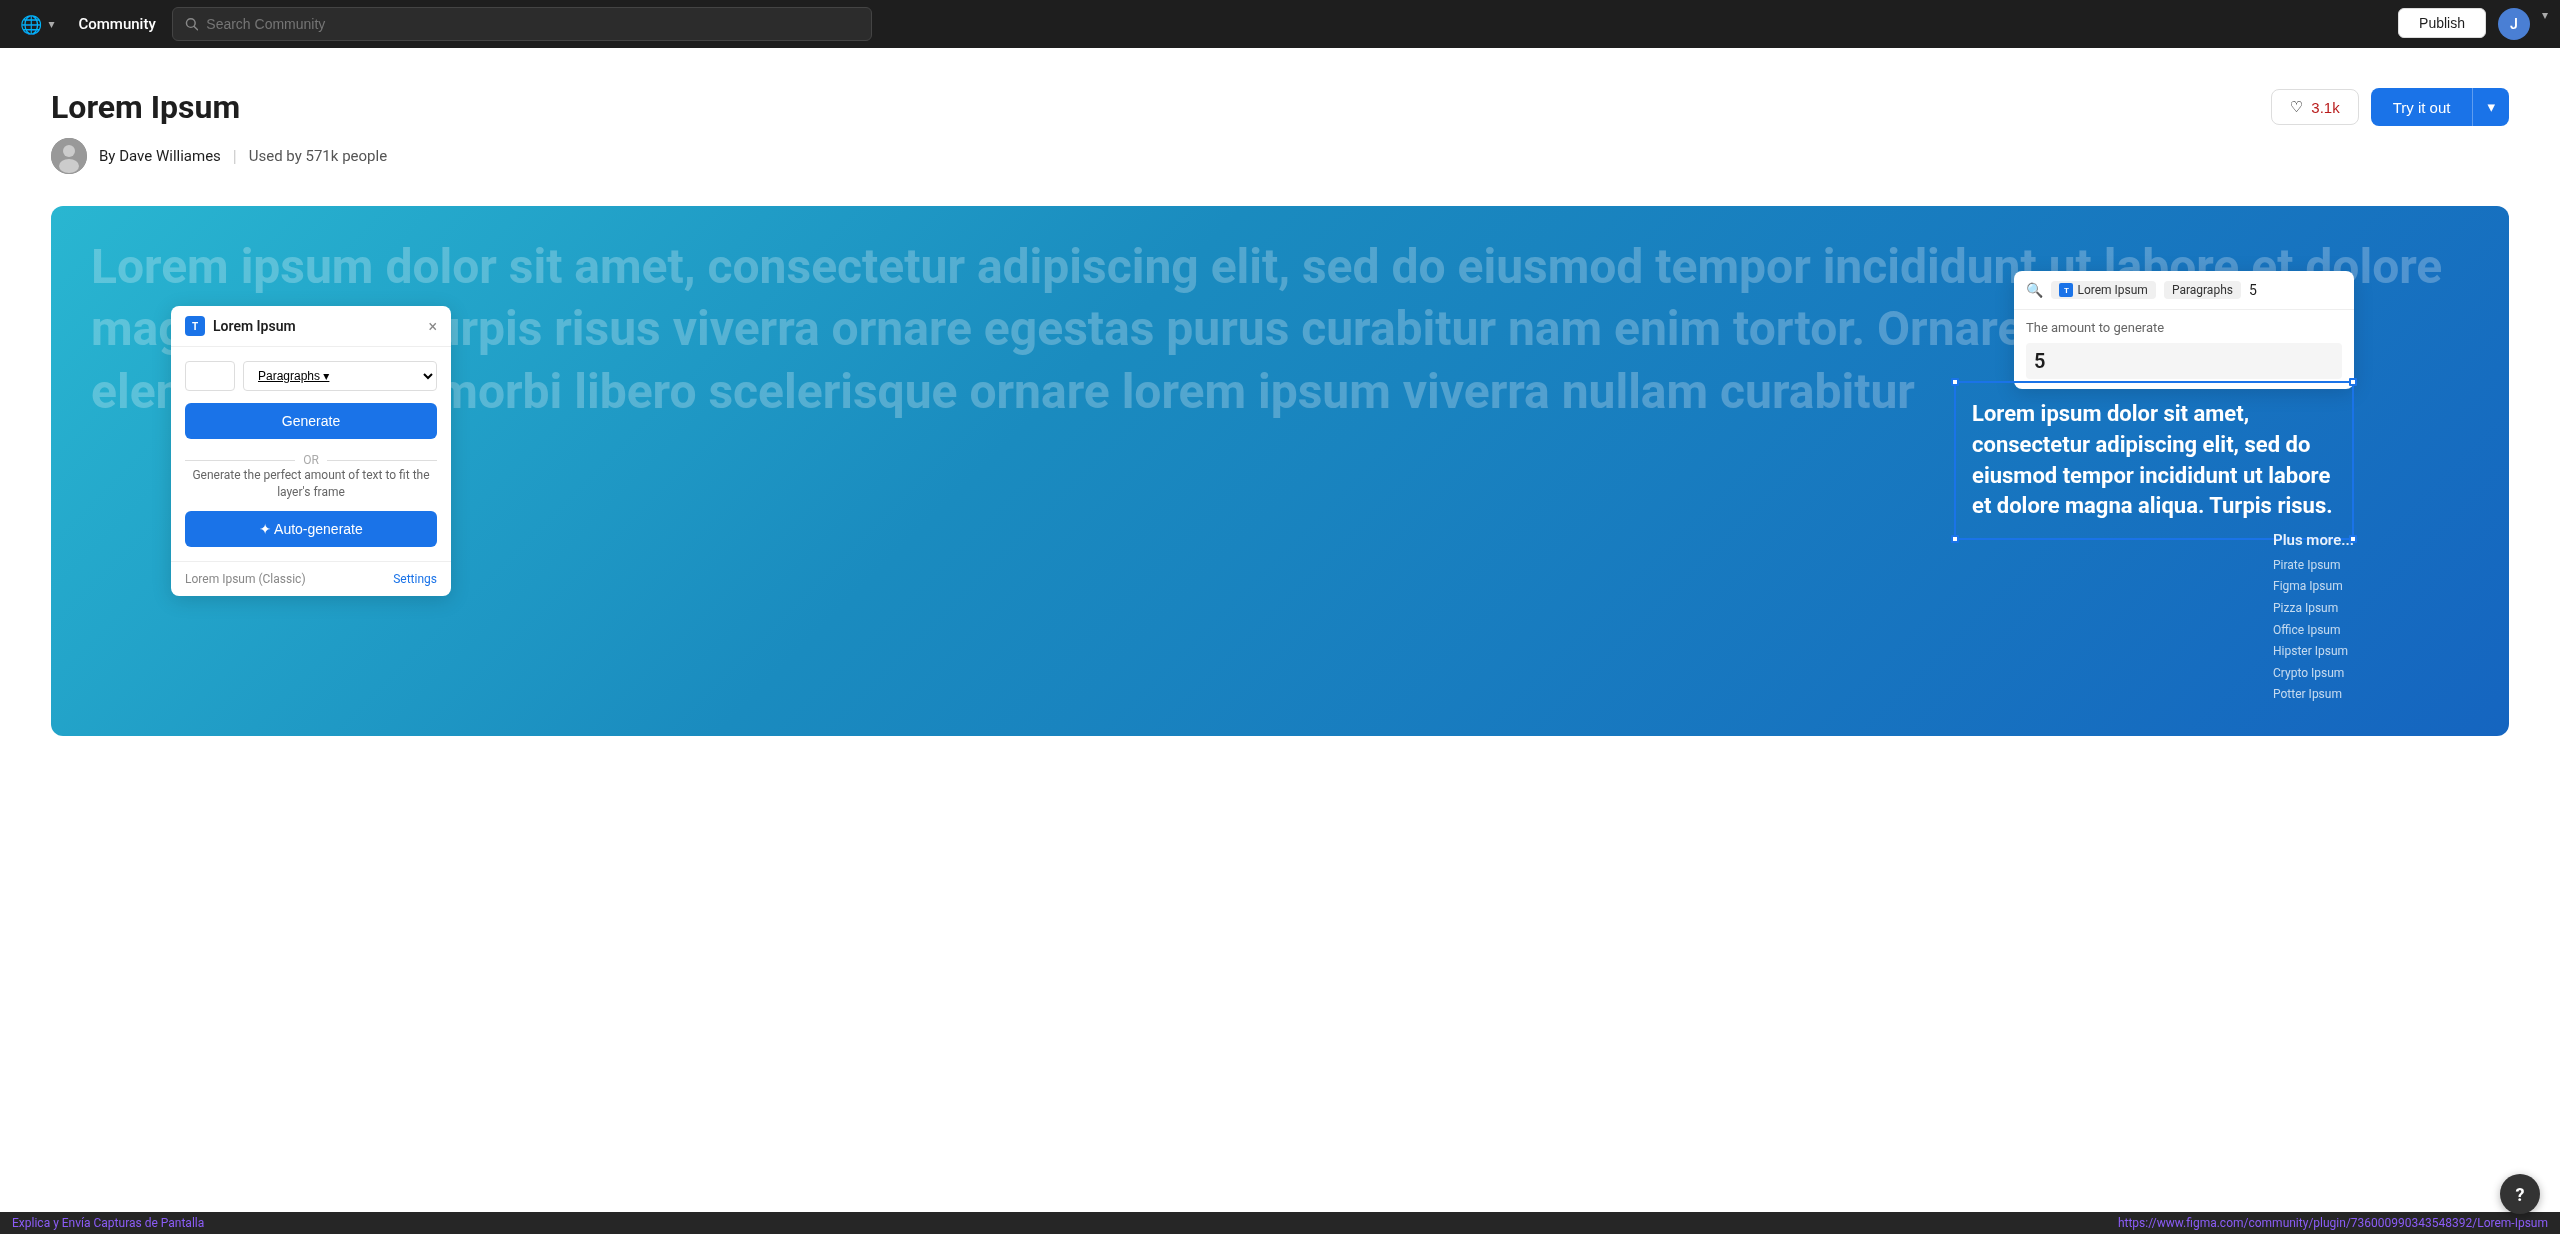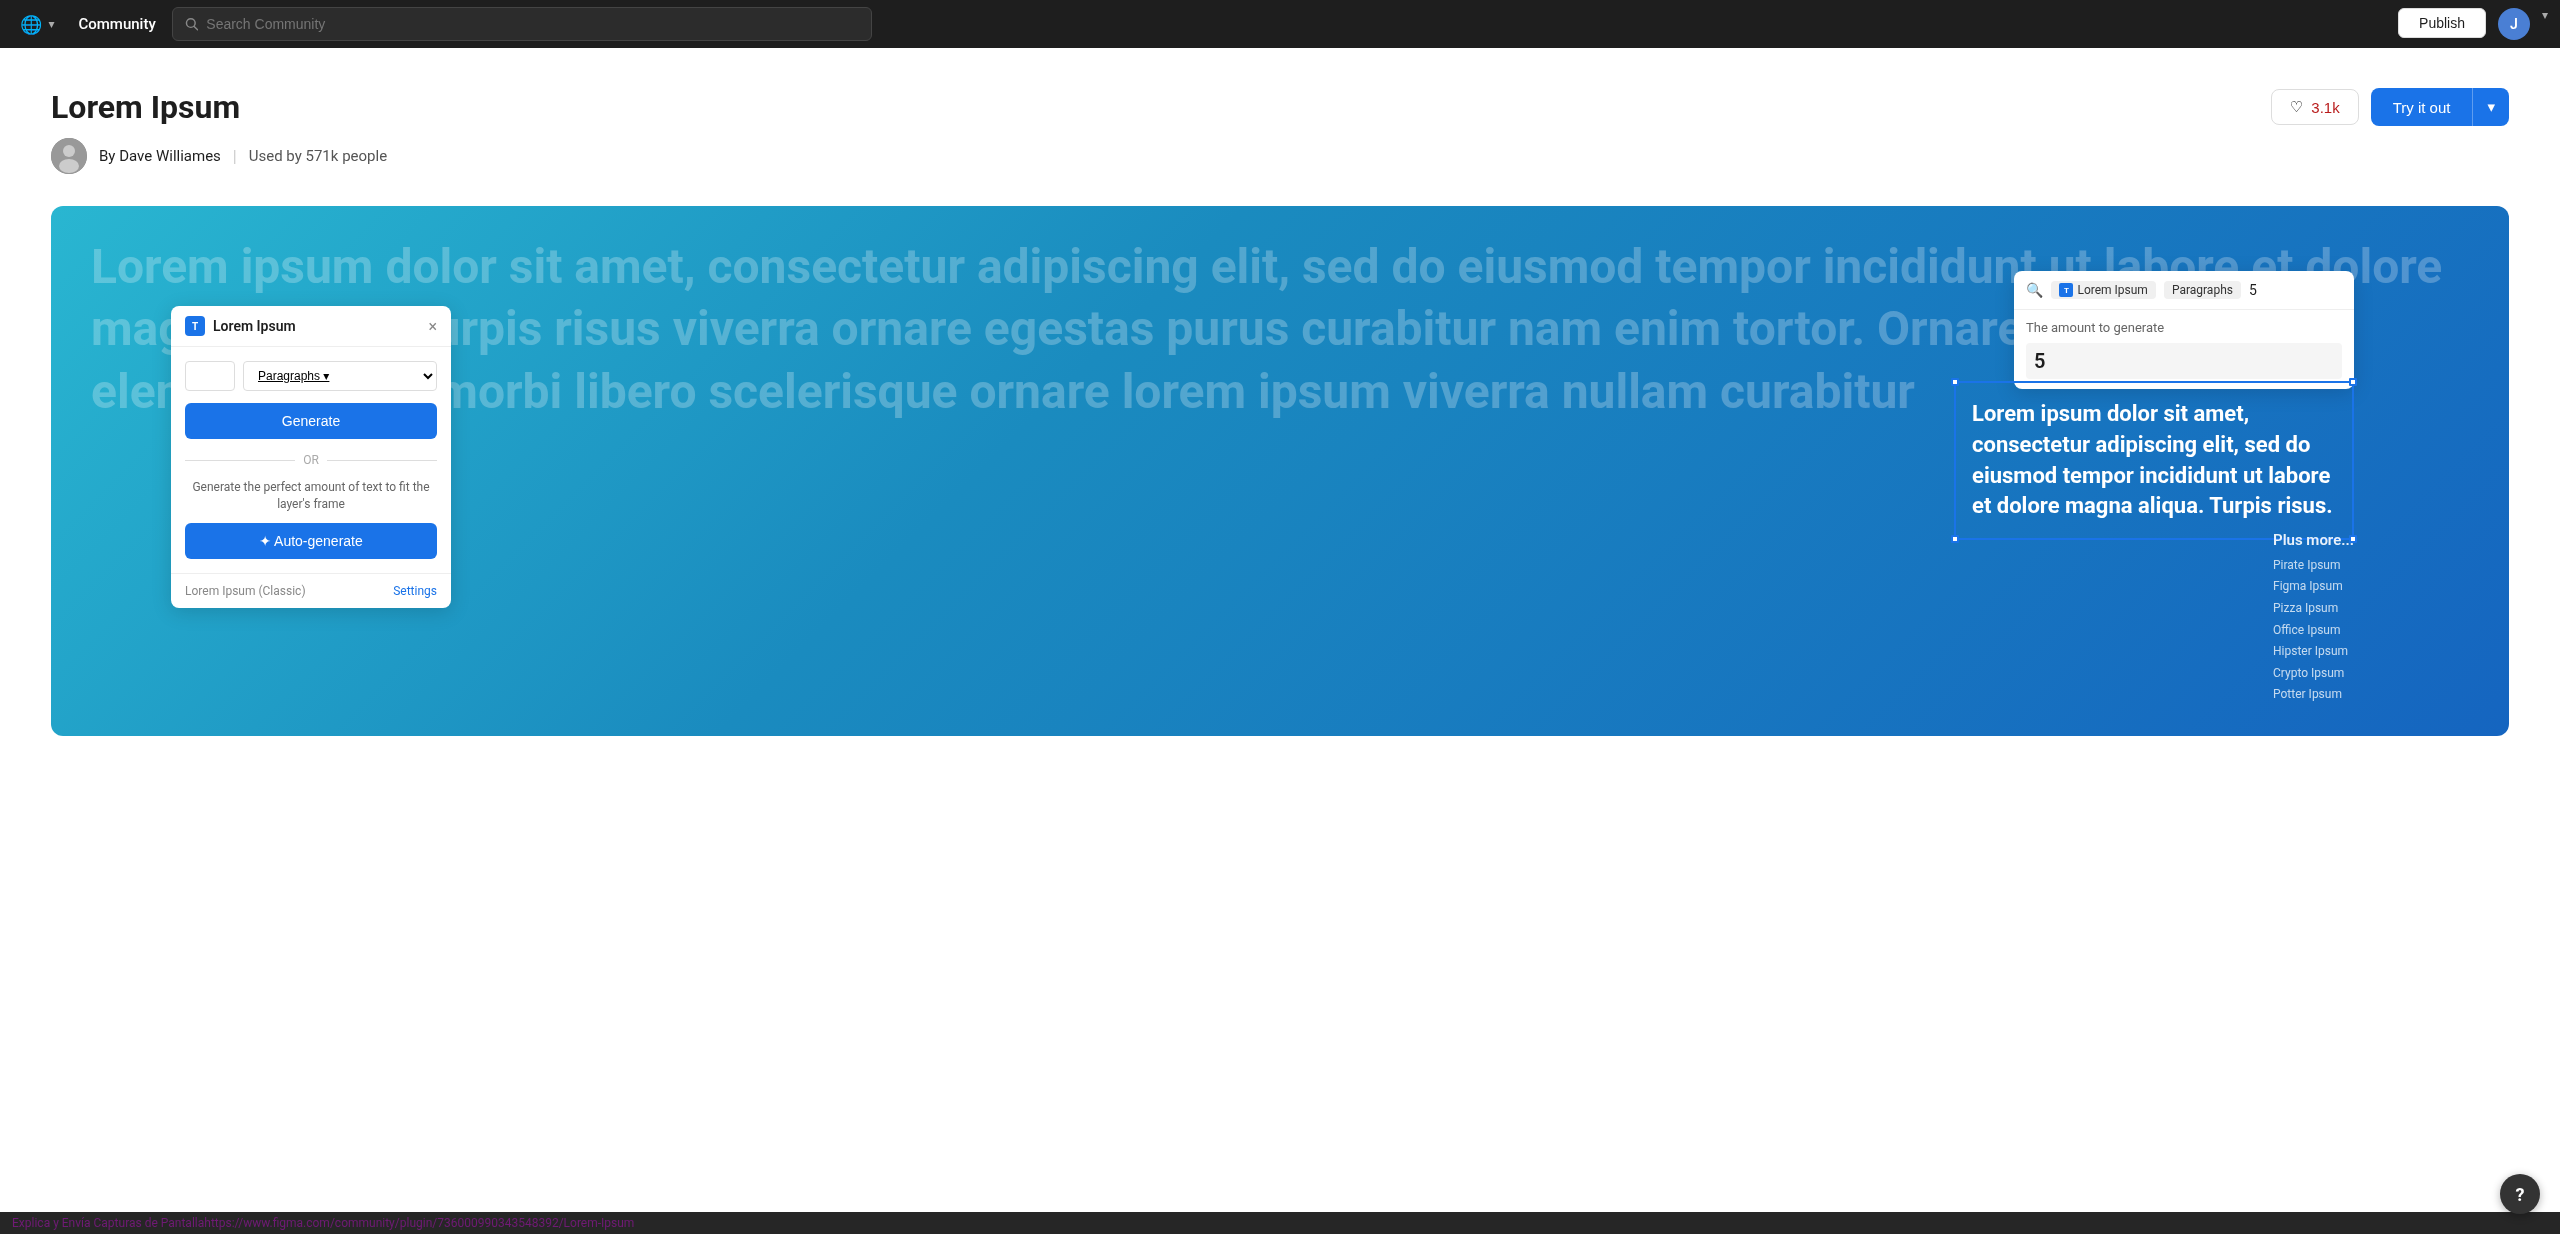--- a/index.html
+++ b/index.html
@@ -114,21 +114,21 @@
     }
     .panel-select {
       flex: 1; border: 1px solid #ddd; border-radius: 4px;
       padding: 6px 10px; font-size: 12px; background: #fff; text-decoration: underline;
     }
     .generate-btn {
       width: 100%; background: #1a73e8; color: #fff;
       border: none; border-radius: 6px; padding: 10px;
       font-size: 14px; font-weight: 500; cursor: pointer; margin-bottom: 14px;
     }
-    .or-divider { display: flex; align-items: center; gap: 8px; margin-bottom: 12px; color: #aaa; font-size: 12px; }
+    .or-divider { display: flex; align-items: center; gap: 8px; color: #aaa; font-size: 12px; }
     .or-divider::before, .or-divider::after { content: ''; flex: 1; height: 1px; background: #ddd; }
     .auto-gen-desc { font-size: 12px; color: #666; text-align: center; margin-bottom: 10px; line-height: 1.4; }
     .autogen-btn {
       width: 100%; background: #1a73e8; color: #fff;
       border: none; border-radius: 6px; padding: 10px;
       font-size: 14px; font-weight: 500; cursor: pointer;
     }
     .panel-footer {
       display: flex; justify-content: space-between; align-items: center;
       padding: 10px 14px; border-top: 1px solid #eee;
@@ -175,23 +175,23 @@
     .more-list {
       position: absolute; bottom: 30px; right: 155px;
       color: rgba(255,255,255,0.85);
     }
     .more-heading { font-size: 15px; font-weight: 600; color: rgba(255,255,255,0.9); margin-bottom: 6px; }
     .more-item { font-size: 12px; color: rgba(255,255,255,0.75); line-height: 1.8; }
 
     
     .bottom-bar {
       position: fixed; bottom: 0; left: 0; right: 0;
-      background: rgba(0,0,0,0.85); color: #701a75;
+      background: rgba(0,0,0,0.85); color: #8b5cf6;
       font-size: 12px; padding: 4px 12px;
-      display: flex; align-items: center; 
+      display: flex; align-items: center; justify-content: space-between;
       z-index: 200;
     }
     .help-btn {
       position: fixed; bottom: 20px; right: 20px;
       width: 40px; height: 40px; border-radius: 50%;
       background: #333; color: #fff; font-size: 18px; font-weight: 700;
       display: flex; align-items: center; justify-content: center;
       cursor: pointer; box-shadow: 0 2px 8px rgba(0,0,0,0.3);
       z-index: 300;
     }

